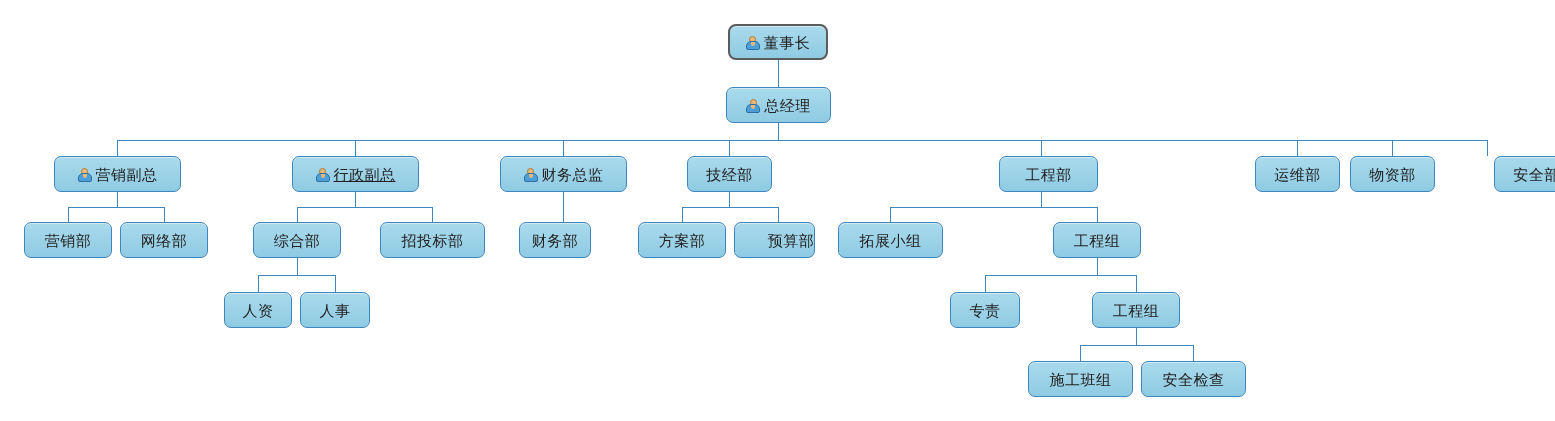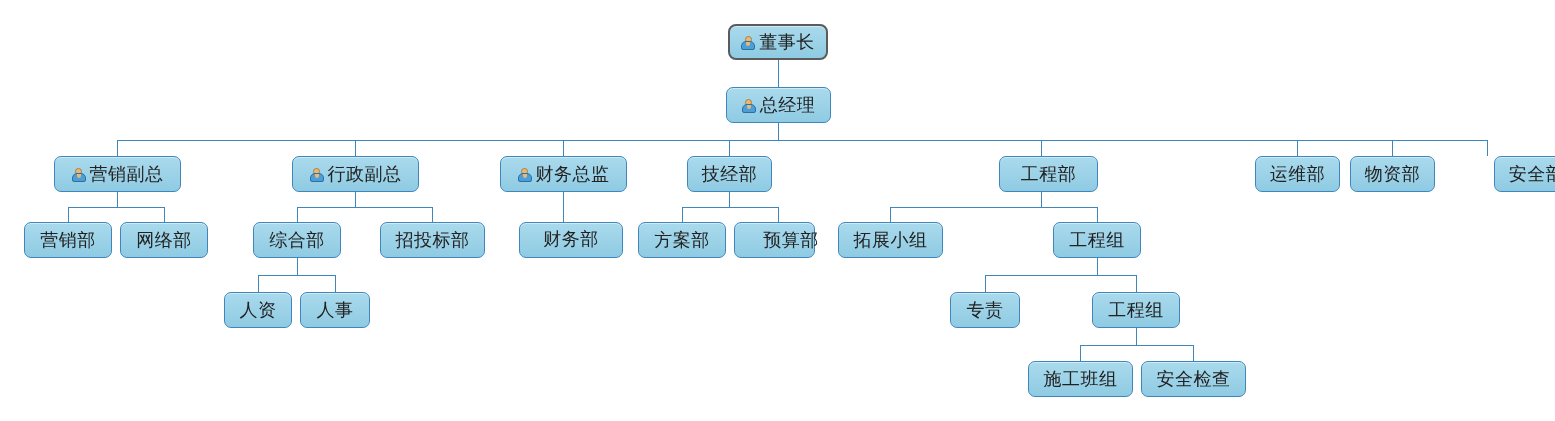--- a/index.html
+++ b/index.html
@@ -26,21 +26,21 @@
     box-sizing:border-box;
     height:36px;
     border:1px solid #3f86bd;
     border-radius:7px;
     background:linear-gradient(180deg,#a9daec 0%,#9ed3e8 45%,#8ecbe3 100%);
     display:flex;
     align-items:center;
     justify-content:center;
     gap:5px;
     color:#222222;
-    font-size:18px;
+    font-size:15px;
     line-height:1;
     white-space:nowrap;
     box-shadow:0 1px 0 rgba(255,255,255,.45) inset;
     cursor:default;
   }
   .node.selected{
     border:2px solid #5b5b5b;
     border-radius:8px;
   }
   .node .label{
@@ -141,21 +141,21 @@
         </span>
         <span class="label">总经理</span>
       </div>
       <div class="node" style="left: 54px; top: 156px; width: 127px;">
         <span class="person-icon">
           <span class="head"></span>
           <span class="body"></span>
         </span>
         <span class="label">营销副总</span>
       </div>
-      <div class="node" style="left: 292px; top: 156px; width: 127px;">
+      <div class="node" style="left: 292px; top: 156px; width: 127px; text-decoration: underline;">
         <span class="person-icon">
           <span class="head"></span>
           <span class="body"></span>
         </span>
         <span class="label">行政副总</span>
       </div>
       <div class="node" style="left: 500px; top: 156px; width: 127px;">
         <span class="person-icon">
           <span class="head"></span>
           <span class="body"></span>
@@ -182,21 +182,21 @@
       </div>
       <div class="node" style="left: 120px; top: 222px; width: 88px;">
         <span class="label">网络部</span>
       </div>
       <div class="node" style="left: 253px; top: 222px; width: 88px;">
         <span class="label">综合部</span>
       </div>
       <div class="node" style="left: 380px; top: 222px; width: 105px;">
         <span class="label">招投标部</span>
       </div>
-      <div class="node" style="left: 519px; top: 222px; width: 104px; font-family: Liberation Mono, monospace;">
+      <div class="node" style="left: 519px; top: 222px; width: 72px;">
         <span class="label">财务部</span>
       </div>
       <div class="node" style="left: 638px; top: 222px; width: 88px;">
         <span class="label">方案部</span>
       </div>
       <div class="node" style="left: 734px; top: 222px; width: 81px; padding-left: 33px;">
         <span class="label">预算部</span>
       </div>
       <div class="node" style="left: 838px; top: 222px; width: 105px;">
         <span class="label">拓展小组</span>

